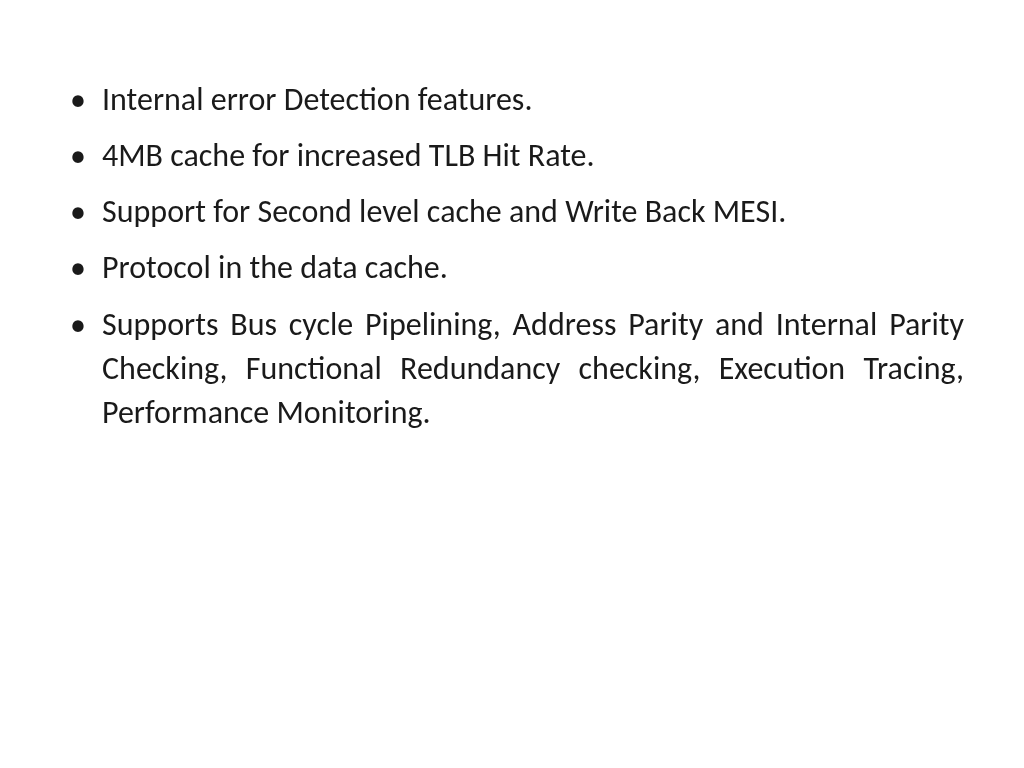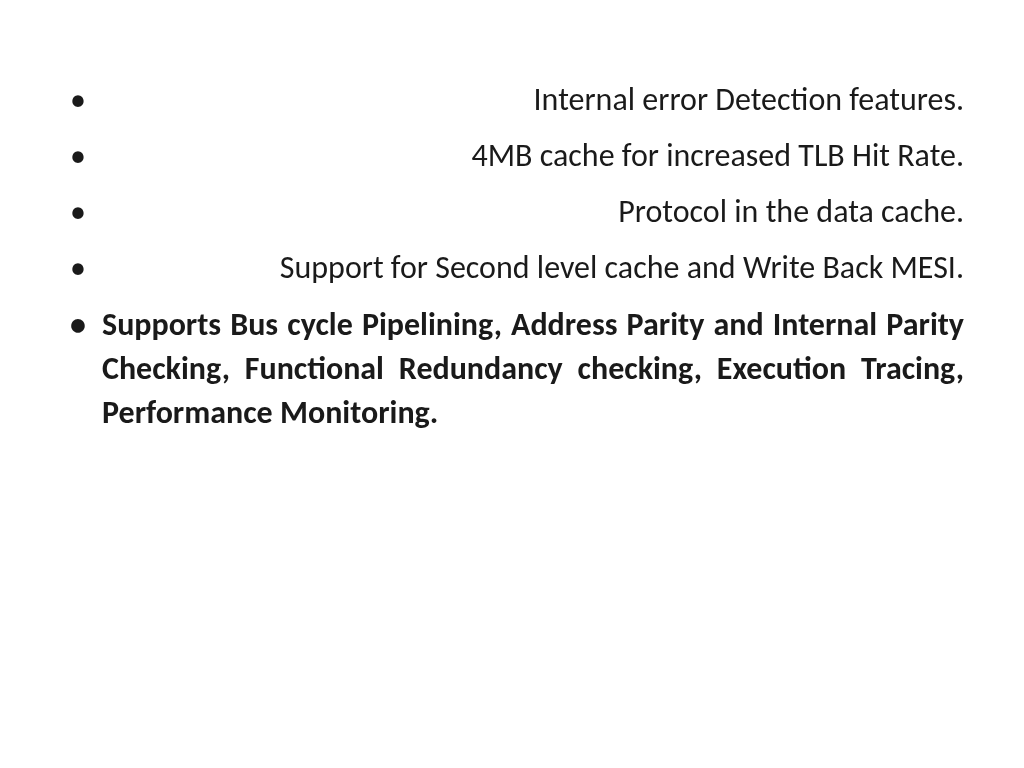--- a/index.html
+++ b/index.html
@@ -22,50 +22,48 @@
       list-style: none;
       padding-left: 0;
     }
     ul.bullet-list li {
       position: relative;
       padding-left: 42px;
       font-size: 32px;
       line-height: 1.38;
       margin-bottom: 12px;
       color: #1a1a1a;
-      text-align: right;
     }
     ul.bullet-list li::before {
       content: "•";
       position: absolute;
       left: 10px;
       top: 0;
       font-size: 32px;
       color: #1a1a1a;
     }
     ul.bullet-list li.justified {
       text-align: justify;
       text-align-last: left;
-      font-weight: bold;
     }
   </style>
 </head>
 <body>
 
 <div class="slide-content">
   <ul class="bullet-list">
     <li>
       <span>Internal error Detection features.</span>
     </li>
     <li>
       <span>4MB cache for increased TLB Hit Rate.</span>
     </li>
     <li>
-      <span>Protocol in the data cache.</span>
+      <span>Support for Second level cache and Write Back MESI.</span>
     </li>
     <li>
-      <span>Support for Second level cache and Write Back MESI.</span>
+      <span>Protocol in the data cache.</span>
     </li>
     <li class="justified">
       <span>Supports Bus cycle Pipelining, Address Parity and Internal Parity Checking, Functional Redundancy checking, Execution Tracing, Performance Monitoring.</span>
     </li>
   </ul>
 </div>
 
 </body></html>

